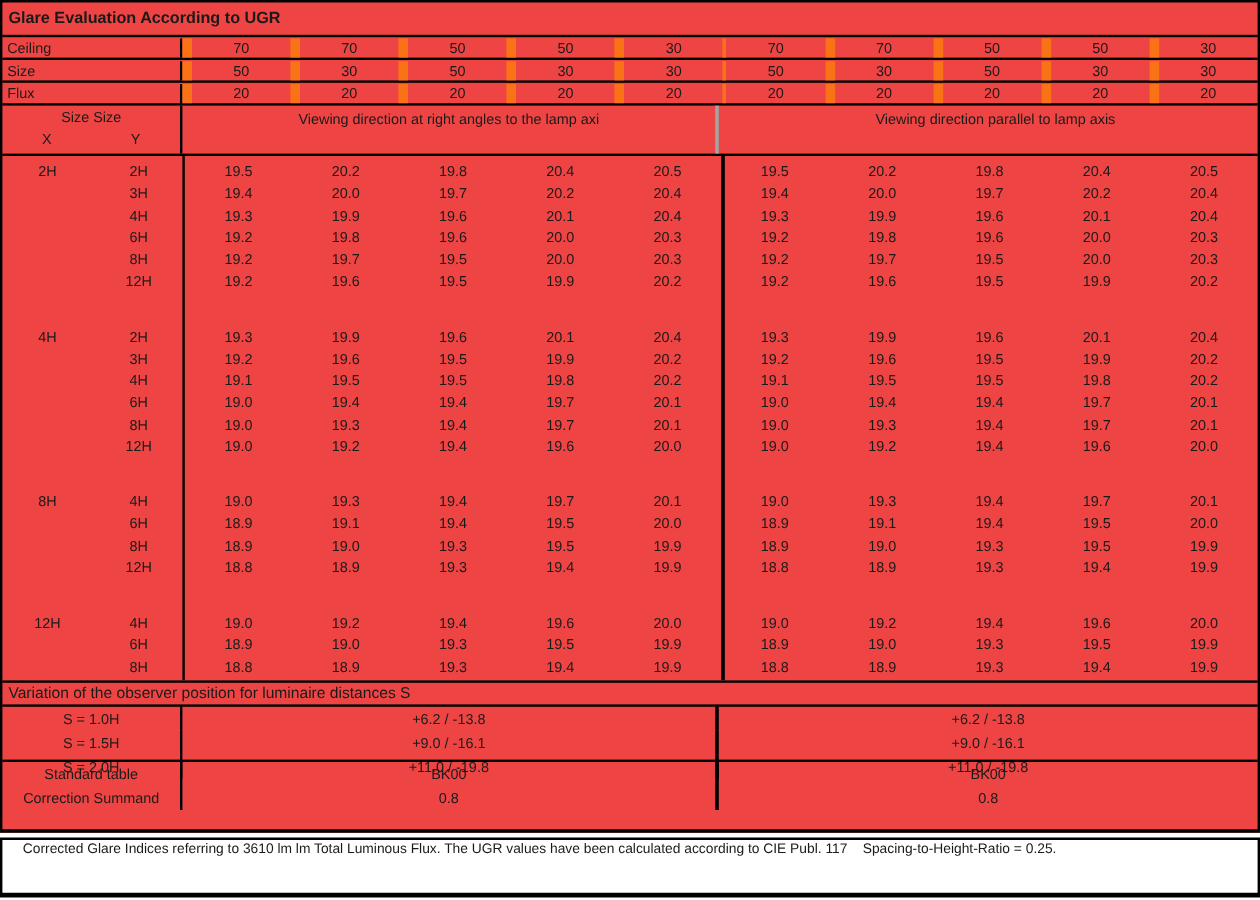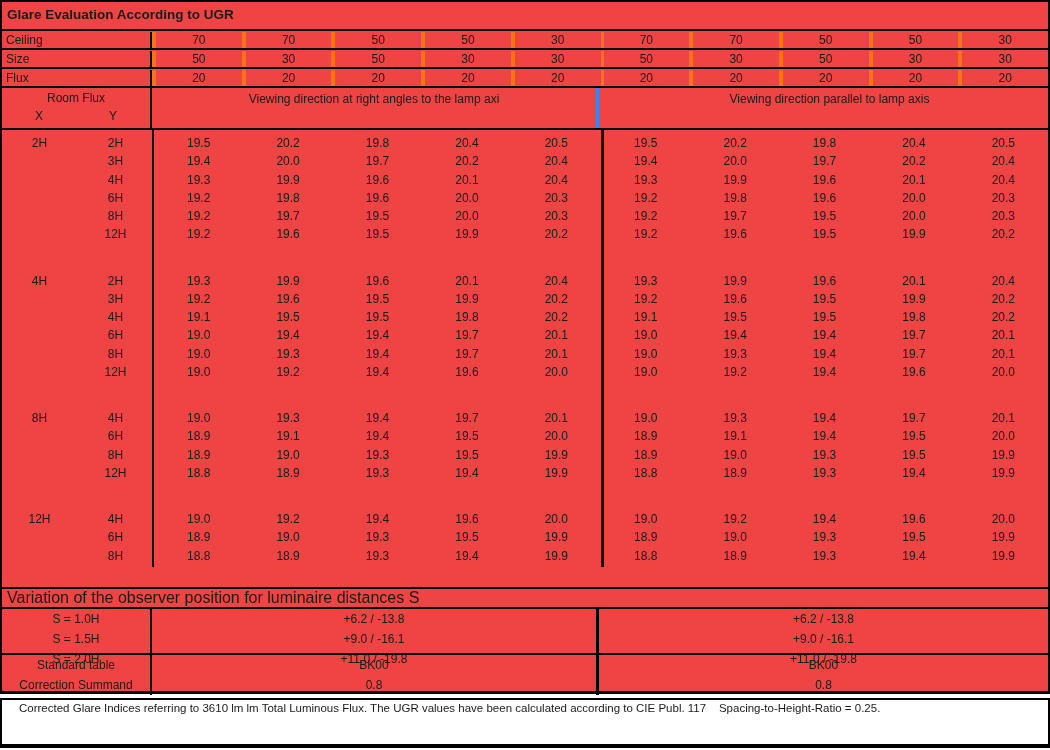--- a/index.html
+++ b/index.html
@@ -30,55 +30,55 @@
     border-bottom: 2px solid #000;
     font-size: 12px;
     align-items: flex-end;
   }
   .s-label {
     width: 150px; border-right: 2px solid #000;
     padding-left: 4px; line-height: 16px;
   }
   .s-cell {
     flex: 1; text-align: center; line-height: 16px;
-    border-left: 4px solid #f97316;
+    border-left: 8px solid #f97316;
   }
   .s-cell:first-of-type { border-left: none; }
   .s-cell.mid { border-left-width: 3px; }
   
   .header-row {
     display: flex; height: 42px;
     border-bottom: 2px solid #000;
     font-size: 12px;
   }
   .roomsize-cell { width: 150px; border-right: 2px solid #000; }
   .rs-title { text-align: center; padding-top: 3px; height: 21px; }
   .rs-xy { display: flex; }
   .rs-xy span { width: 50%; text-align: center; }
   .group-cell { text-align: center; padding-top: 4px; }
-  .group-cell.left { width: 447px; border-right: 3px solid #3b82f6; }
+  .group-cell.left { width: 447px; border-right: 3px solid #a3a3a3; }
   .group-cell.right { flex: 1; margin-left: 12px; }
   
   .data-area {
     position: relative; height: 437px;
     padding-top: 4px; overflow: hidden;
   }
   .vline { position: absolute; top: 0; bottom: 0; background: #000; }
   .vline-label { left: 150px; width: 2px; }
   .vline-mid { left: 599px; width: 3px; }
   .block { margin-bottom: 28px; }
   .data-row { display: flex; height: 18.25px; line-height: 18.25px; font-size: 12px; }
   .x-cell { width: 75px; text-align: center; }
   .y-cell { width: 77px; text-align: center; }
   .v-cell { flex: 1; text-align: center; }
   
   .variation-row {
     height: 22px; line-height: 18px;
     border-top: 2px solid #000; border-bottom: 2px solid #000;
-    font-size: 16px; padding-left: 5px; margin-top: 20px;
+    font-size: 13px; padding-left: 5px;
   }
   .svar-rows { height: 46px; border-bottom: 2px solid #000; }
   .summary-rows { height: 40px; }
   .svar-row { display: flex; height: 20px; line-height: 20px; font-size: 12px; }
   .svar-lab { width: 150px; border-right: 2px solid #000; text-align: center; }
   .svar-left { width: 447px; border-right: 3px solid #000; text-align: center; }
   .svar-right { flex: 1; text-align: center; }
   
   .footer-box {
     margin-top: 4px;
@@ -133,21 +133,21 @@
         <div class="s-cell mid">20</div>
         <div class="s-cell">20</div>
         <div class="s-cell">20</div>
         <div class="s-cell">20</div>
         <div class="s-cell">20</div>
       </div>
     </div>
 
   <div class="header-row">
     <div class="roomsize-cell">
-      <div class="rs-title">Room Flux</div>
+      <div class="rs-title">Size Size</div>
       <div class="rs-xy">
         <span>X</span>
         <span>Y</span>
       </div>
     </div>
     <div class="group-cell left">Viewing direction at right angles to the lamp axi</div>
     <div class="group-cell right">Viewing direction parallel to lamp axis</div>
   </div>
 
   <div class="data-area" id="dataArea">

